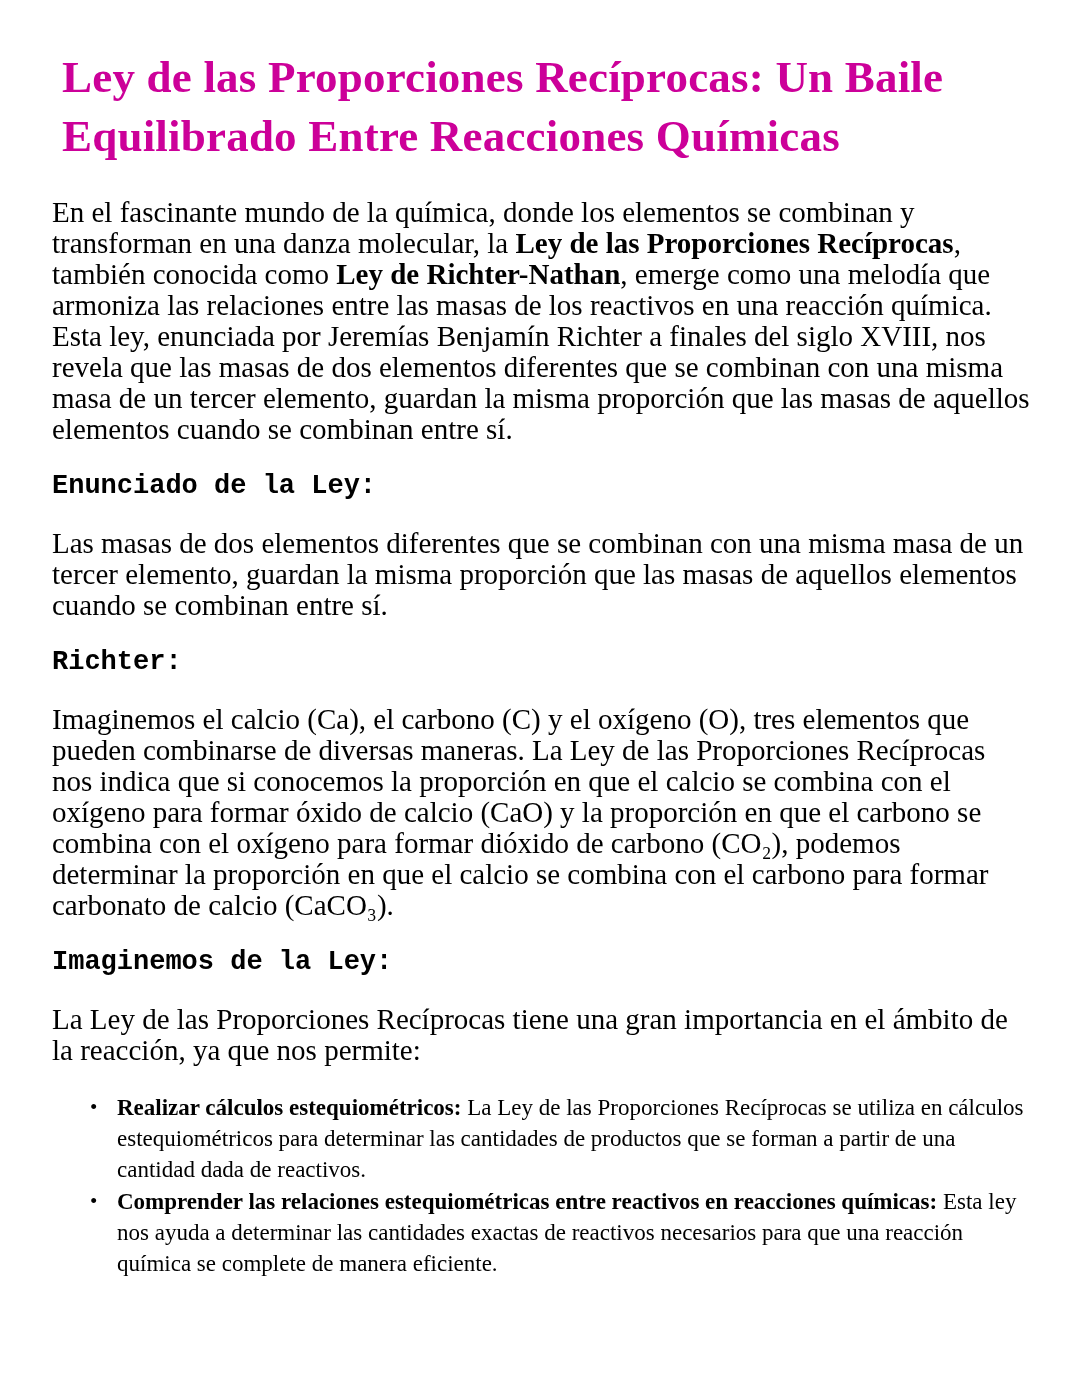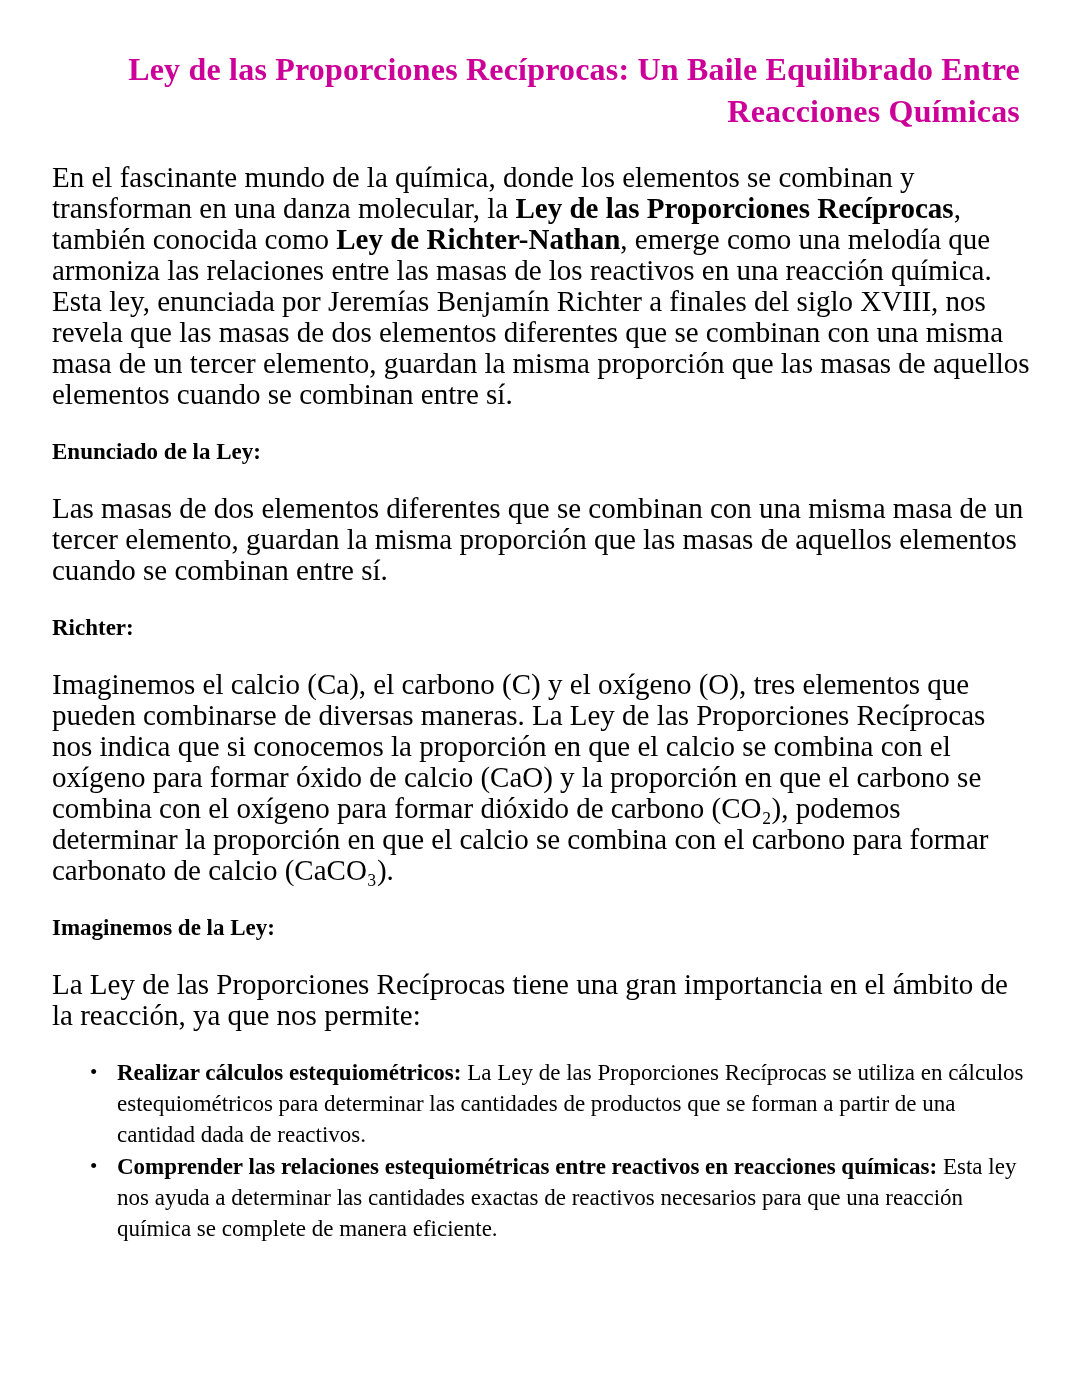--- a/index.html
+++ b/index.html
@@ -8,37 +8,38 @@
     width: 1080px;
     min-height: 1397px;
     font-family: "Liberation Serif", "DejaVu Serif", serif;
     color: #000000;
     margin: 0 auto;
   }
   .page {
     padding: 42px 50px 40px 52px;
   }
   .title {
-    font-size: 32px;
+    font-size: 45px;
     line-height: 1.32;
     font-weight: bold;
-    text-align: right;
+    text-align: left;
     margin: 6px 10px 30px 10px;
     letter-spacing: 0.2px;
   }
   .para {
     font-size: 29px;
     line-height: 31px;
     margin: 0 0 26px 0;
   }
   .heading {
-    font-size: 23px;
+    font-size: 27px;
     line-height: 31px;
     font-weight: bold;
     margin: 0 0 26px 0;
+    font-family: Liberation Mono, monospace;
   }
   strong { font-weight: bold; }
   .bullet-list {
     list-style: none;
     margin: 0 0 26px 36px;
     font-size: 23px;
     line-height: 31px;
   }
   .bullet-item {
     position: relative;

